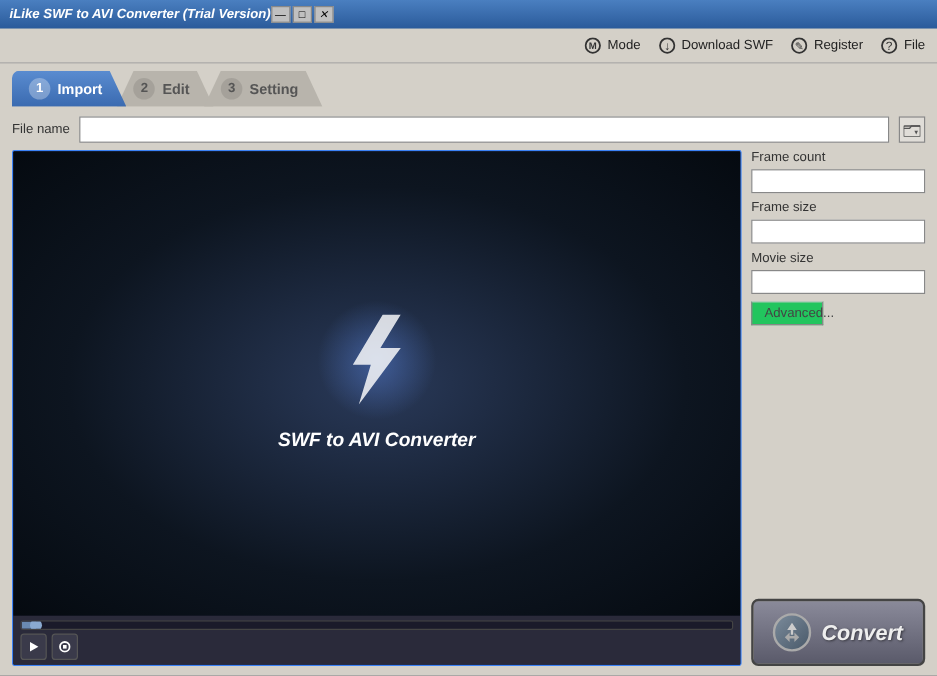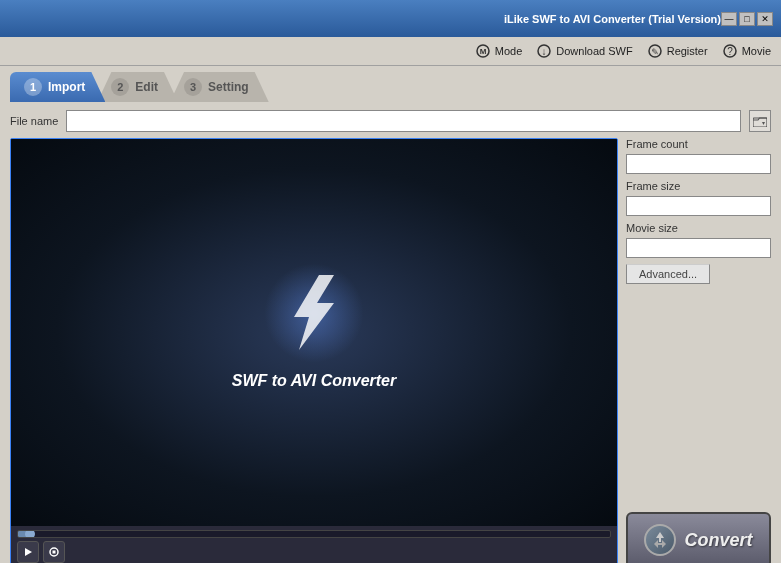--- a/index.html
+++ b/index.html
@@ -12,22 +12,23 @@
       overflow: hidden;
     }
 
     
     .title-bar {
       background: linear-gradient(to bottom, #4a7fc0, #2a5a9a);
       color: white;
       padding: 4px 8px;
       display: flex;
       align-items: center;
-      justify-content: flex-end;
-      height: 37px;
+      justify-content: flex-start;
+      height: 24px;
+      font-style: italic;
     }
     .title-bar-text {
       font-size: 11px;
       font-weight: bold;
     }
     .title-bar-buttons {
       display: flex;
       gap: 2px;
     }
     .title-bar-btn {
@@ -288,29 +289,29 @@
       background: white;
       padding: 2px 4px;
       font-size: 11px;
       width: 100%;
     }
     .info-input.filled {
       color: #333;
     }
 
     .advanced-btn {
-      background: #e5e5e5;
+      background: #22c55e;
       border: 1px solid #888;
       border-top: 1px solid #ccc;
       padding: 3px 10px;
       font-size: 11px;
       cursor: pointer;
       color: #444;
       text-align: center;
-      width: 84px;
+      width: 60px;
     }
 
     
     .convert-btn {
       background: linear-gradient(to bottom, #8a8a9a, #5a5a6a);
       border: 2px solid #444;
       border-radius: 6px;
       padding: 10px 16px;
       display: flex;
       align-items: center;
@@ -381,21 +382,21 @@
       </div>
       <span>Register</span>
     </div>
     <div class="toolbar-item">
       <div class="toolbar-icon">
         <svg width="14" height="14" viewBox="0 0 14 14">
             <circle cx="7" cy="7" r="6" fill="none" stroke="#333" stroke-width="1.5"></circle>
             <text x="7" y="11" text-anchor="middle" font-size="10" fill="#333">?</text>
           </svg>
       </div>
-      <span>Movie</span>
+      <span>File</span>
     </div>
   </div>
 
   <div class="tabs-container">
     <div class="tab active" style="clip-path: polygon(0 100%, 0 0, calc(100% - 14px) 0, 100% 100%);">
       <div class="tab-num">1</div>
       <span>Import</span>
     </div>
     <div class="tab inactive" style="clip-path: polygon(0 100%, 14px 0, calc(100% - 14px) 0, 100% 100%);">
       <div class="tab-num">2</div>

